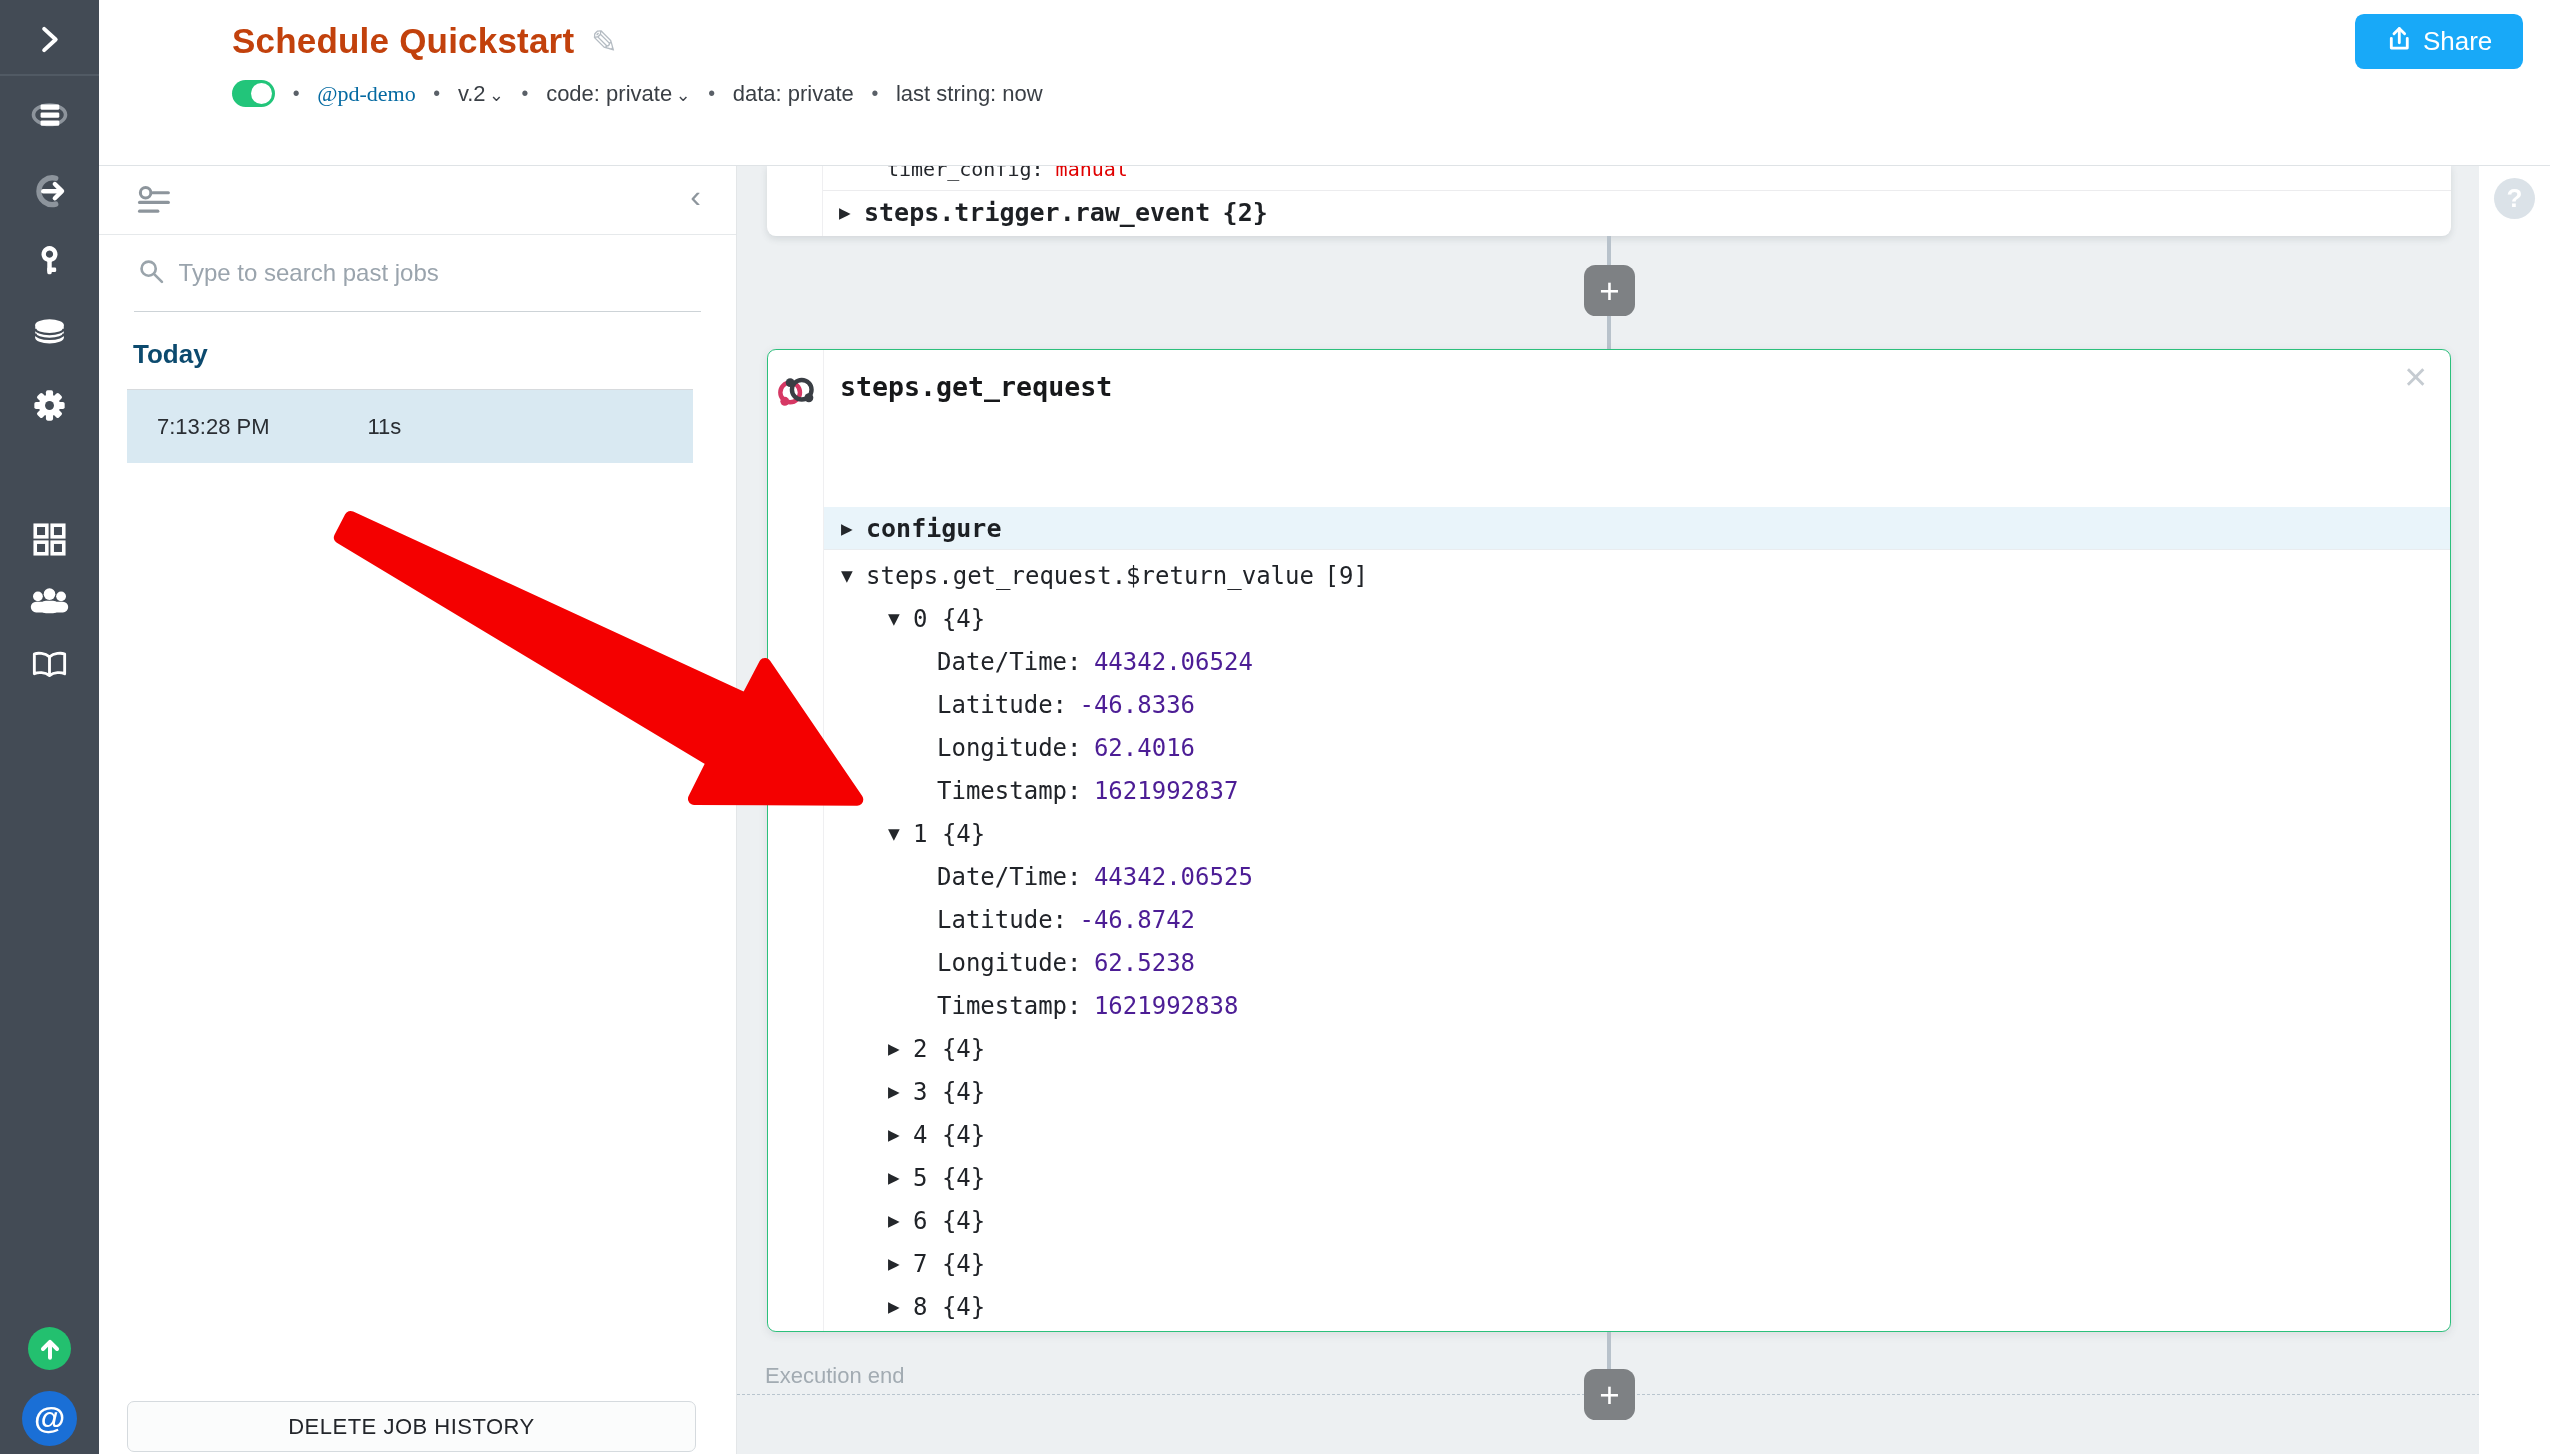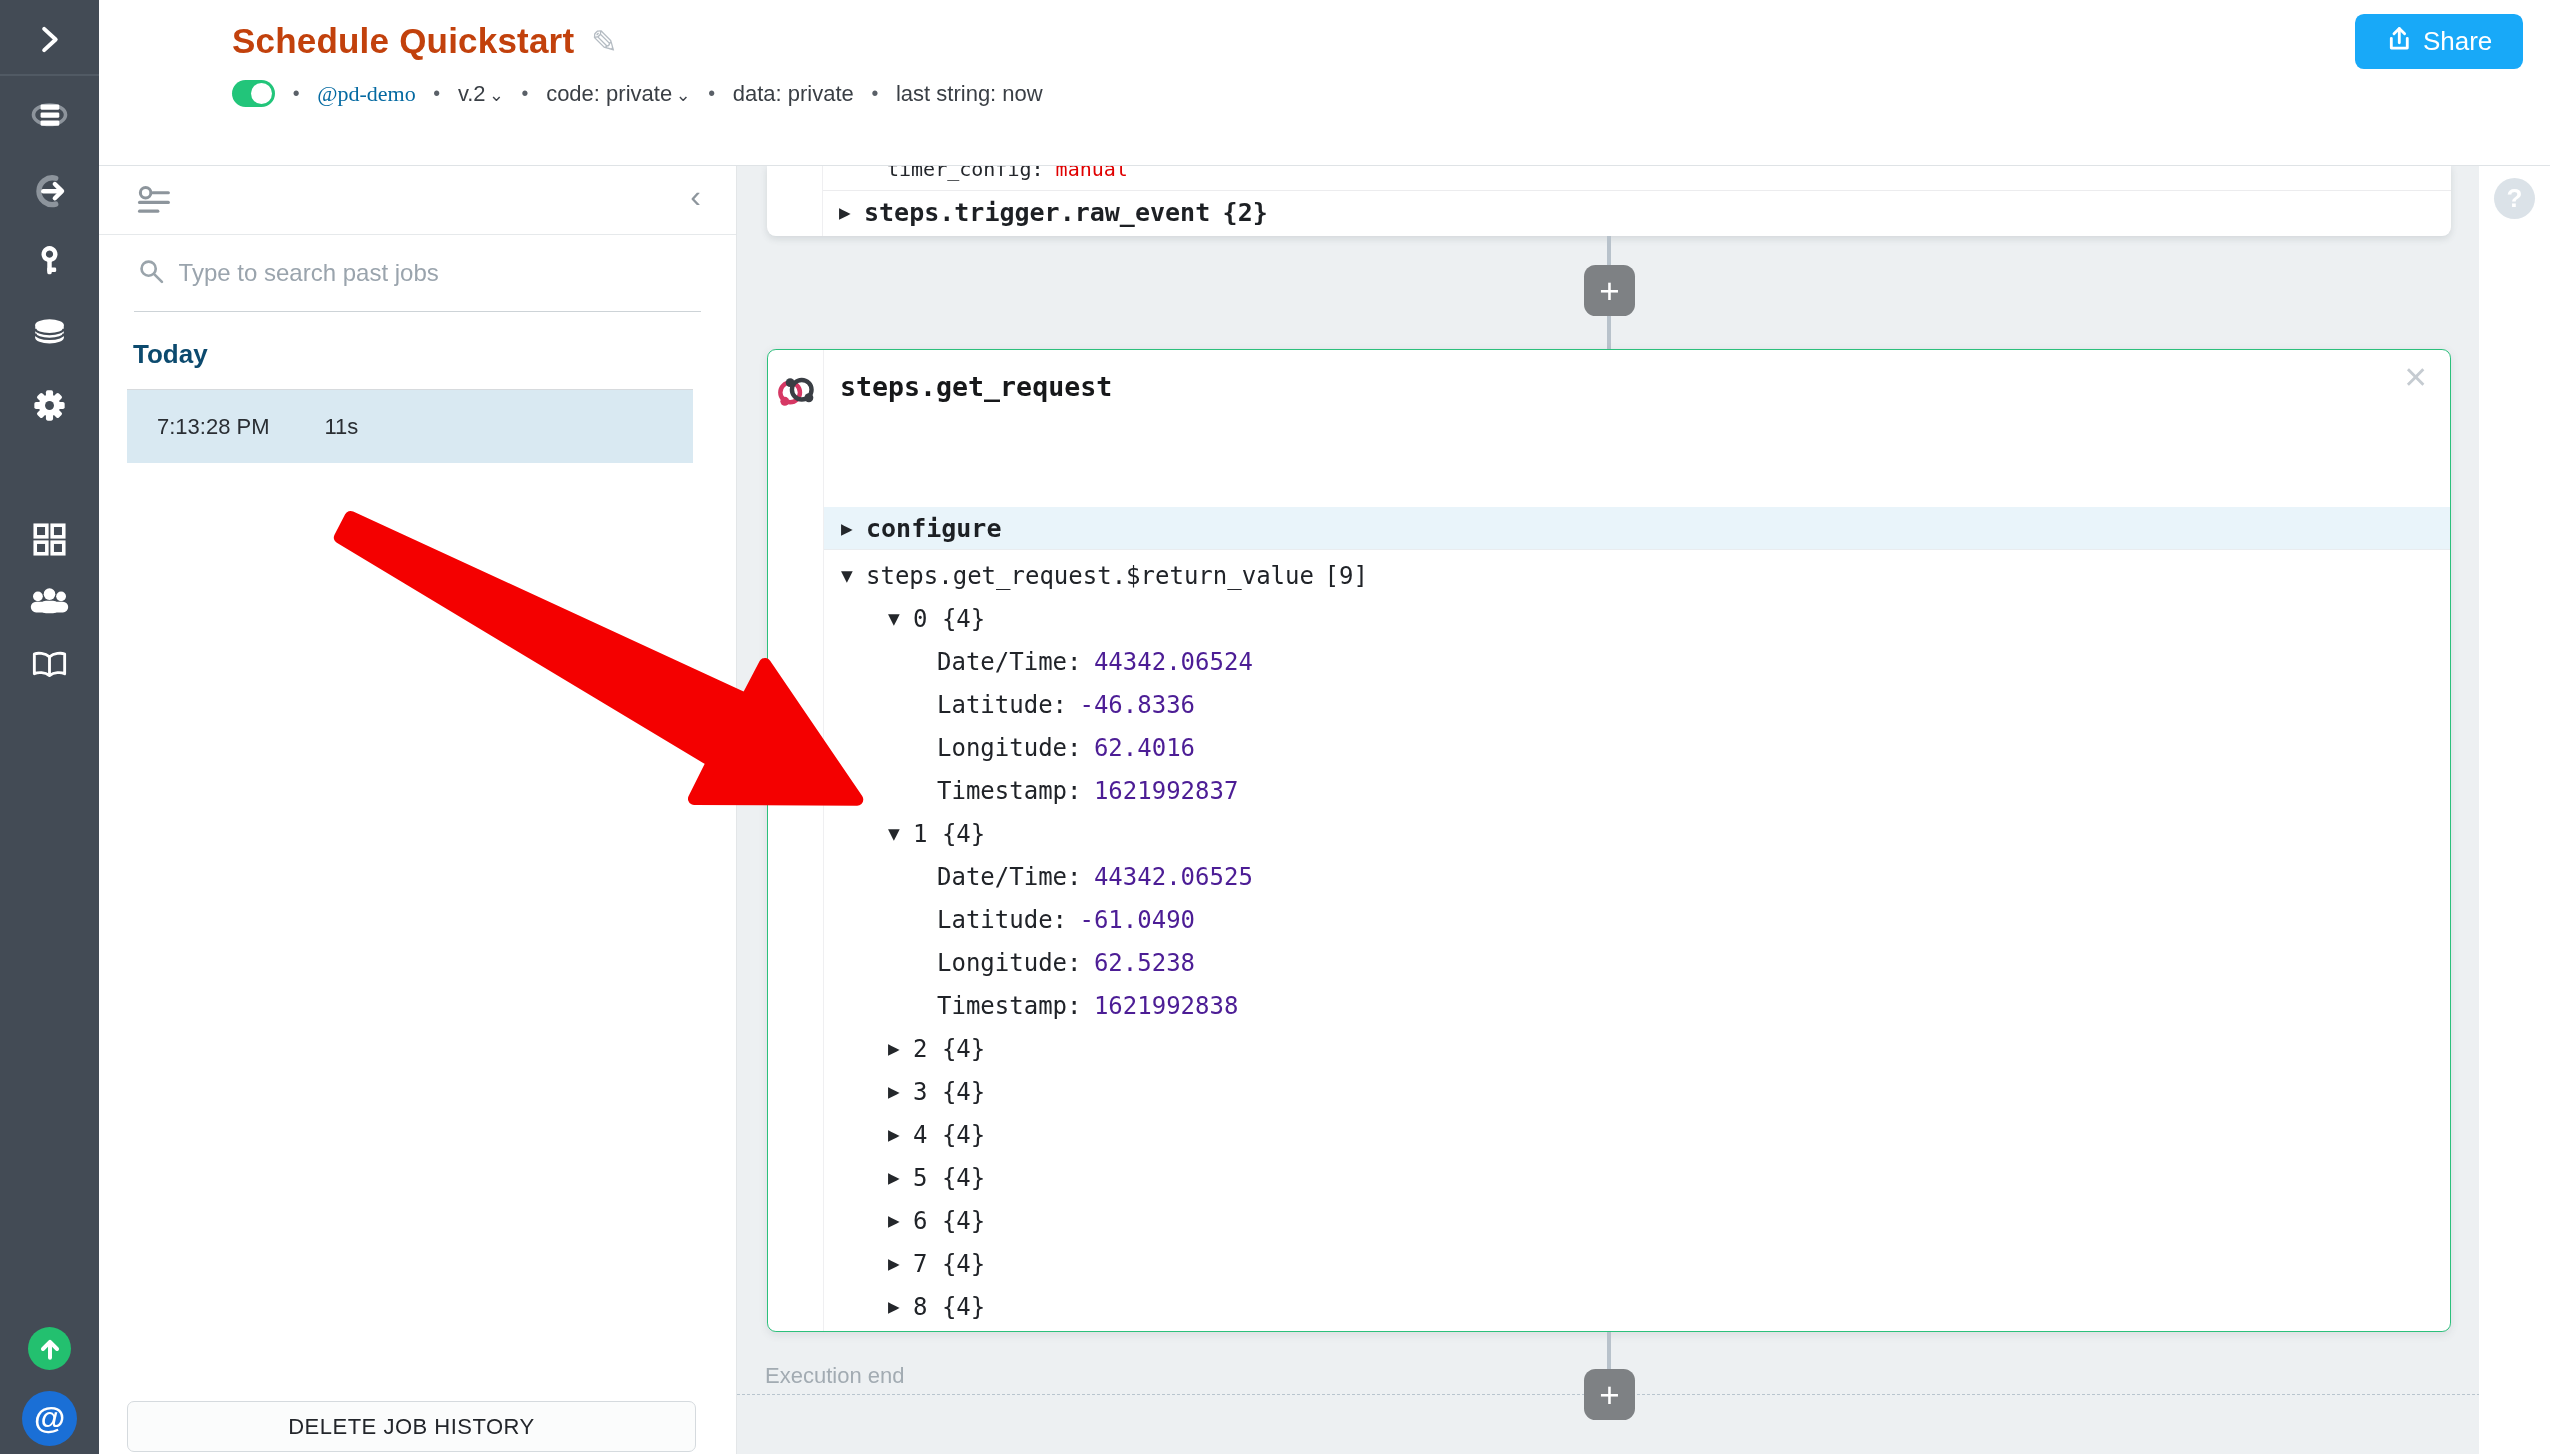--- a/index.html
+++ b/index.html
@@ -36,21 +36,21 @@
   
   .panel { position:absolute; left:99px; top:166px; width:638px; height:1288px; background:#fff; border-right:1.8px solid #e3e6e8; z-index:3; }
   .panel-topbar { height:69px; border-bottom:1.8px solid #e6e9eb; position:relative; }
   .filter-ic { position:absolute; left:37px; top:17.7px; }
   .collapse-ic { position:absolute; right:35px; top:12.4px; font-size:32px; color:#8d959c; cursor:pointer; }
   .search-row { height:76px; display:flex; align-items:center; padding:0 39px; gap:14px; }
   .search-row input { border:none; outline:none; flex:1; font-size:24px; color:#343a40; font-family:"Liberation Sans",sans-serif; }
   .search-row input::placeholder { color:#9aa4ad; }
   .search-underline { margin:0 35px; border-bottom:1.8px solid #cdd3d7; }
   .section-label { margin:26.6px 0 0 34px; font-size:26px; font-weight:700; color:#0c4a6e; }
-  .job-row { margin:19.5px 43px 0 28px; height:74px; background:#d9e9f2; border-top:1.8px solid #d7dadd; display:flex; align-items:center; padding-left:30px; font-size:22px; color:#2a2e33; cursor:pointer; }
+  .job-row { margin:19.5px 43px 0 28px; height:74px; background:#d9e9f2; border-top:1.8px solid #d7dadd; display:flex; align-items:center; padding-left:30px; font-size:22px; color:#2a2e33; cursor:pointer;gap:43px; }
   .job-dur { margin-left:55px; }
   .delete-btn { position:absolute; left:28px; top:1235px; width:569px; height:51px; background:#fbfcfc; border:1.8px solid #d5dade; border-radius:7px; font-size:22px; letter-spacing:0.5px; color:#23262b; cursor:pointer; font-family:"Liberation Sans",sans-serif; }
 
   
   .canvas { position:absolute; left:737px; top:166px; width:1743px; height:1288px; background:#edf0f2; z-index:1; }
   .right-strip { position:absolute; left:2479px; top:166px; width:71px; height:1288px; background:#fff; z-index:2; }
   .help-circle { position:absolute; left:15px; top:12.4px; width:41px; height:41px; border-radius:50%; background:#dbe2e8; color:#fff; font-size:26px; font-weight:700; display:flex; align-items:center; justify-content:center; cursor:pointer; }
 
   .mono { font-family:"DejaVu Sans Mono", monospace; }
 
@@ -357,21 +357,21 @@
           <div class="tree-row lvl1">
             <span class="tri">▼</span>
             <span>1 {4}</span>
           </div>
           <div class="tree-row lvl2">
             <span class="fkey">Date/Time:</span>
             <span class="fval">44342.06525</span>
           </div>
           <div class="tree-row lvl2">
             <span class="fkey">Latitude:</span>
-            <span class="fval">-61.0490</span>
+            <span class="fval">-46.8742</span>
           </div>
           <div class="tree-row lvl2">
             <span class="fkey">Longitude:</span>
             <span class="fval">62.5238</span>
           </div>
           <div class="tree-row lvl2">
             <span class="fkey">Timestamp:</span>
             <span class="fval">1621992838</span>
           </div>
           <div class="tree-row lvl1">

